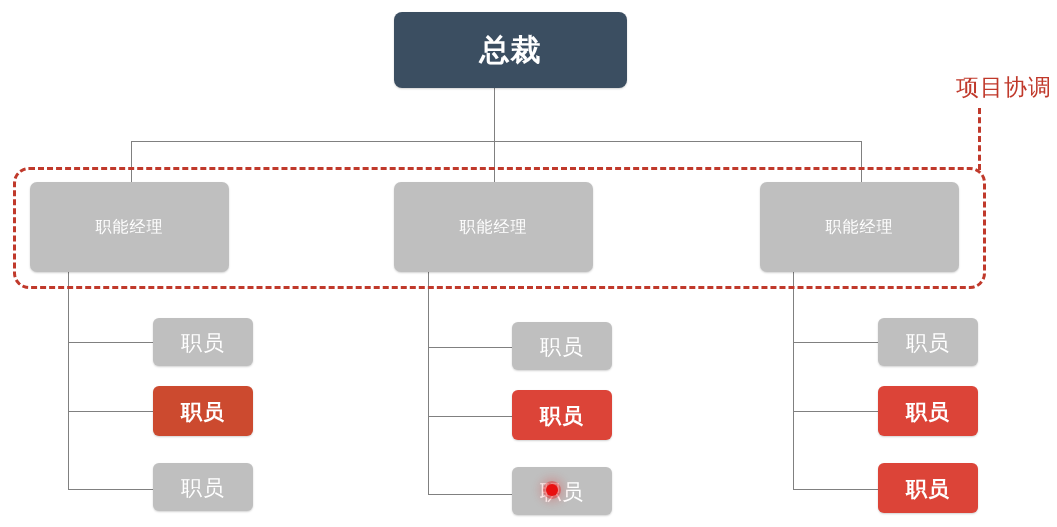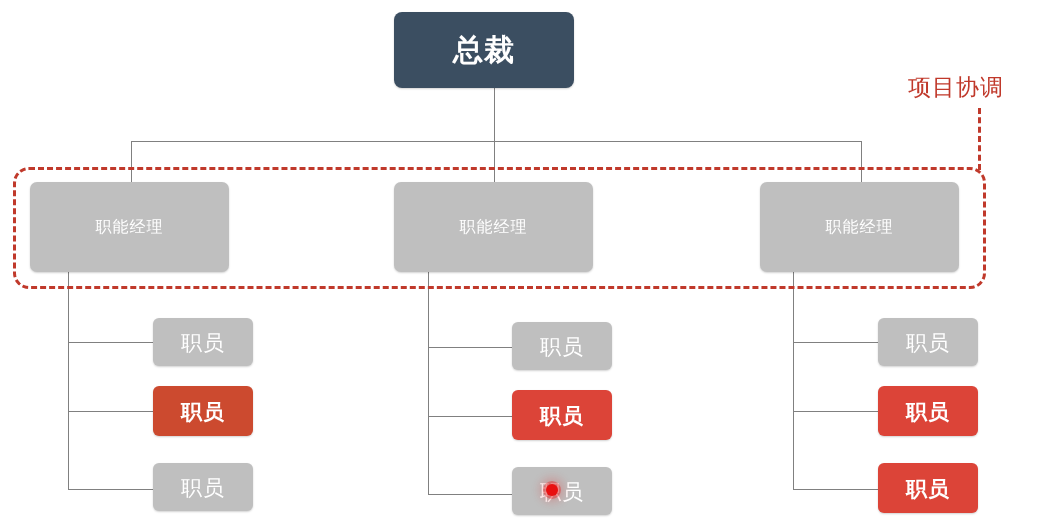--- a/index.html
+++ b/index.html
@@ -125,23 +125,23 @@
   <div class="line h" style="left:428px; top:416px; width:84px;"></div>
   <div class="line h" style="left:428px; top:494px; width:84px;"></div>
 
   <div class="line v" style="left:793px; top:272px; height:217px;"></div>
   <div class="line h" style="left:793px; top:342px; width:85px;"></div>
   <div class="line h" style="left:793px; top:411px; width:85px;"></div>
   <div class="line h" style="left:793px; top:489px; width:85px;"></div>
 
   <div class="coord-region" style="left:13px; top:167px; width:973px; height:122px;"></div>
   <div class="coord-leader" style="left:978px; top:108px; height:62px;"></div>
-  <div class="coord-label" style="left:908px; top:72px;">项目协调</div>
+  <div class="coord-label" style="left:956px; top:72px;">项目协调</div>
 
-  <div class="node exec" style="left:394px; top:12px; width:180px; height:76px; background:#3B4E61;">
+  <div class="node exec" style="left:394px; top:12px; width:233px; height:76px; background:#3B4E61;">
     <span class="node-label">总裁</span>
   </div>
 
   <div class="node mgr" style="left:30px; top:182px; width:199px; height:90px; background:#BFBFBF;">
     <span class="node-label">职能经理</span>
   </div>
 
   <div class="node mgr" style="left:394px; top:182px; width:199px; height:90px; background:#BFBFBF;">
     <span class="node-label">职能经理</span>
   </div>

